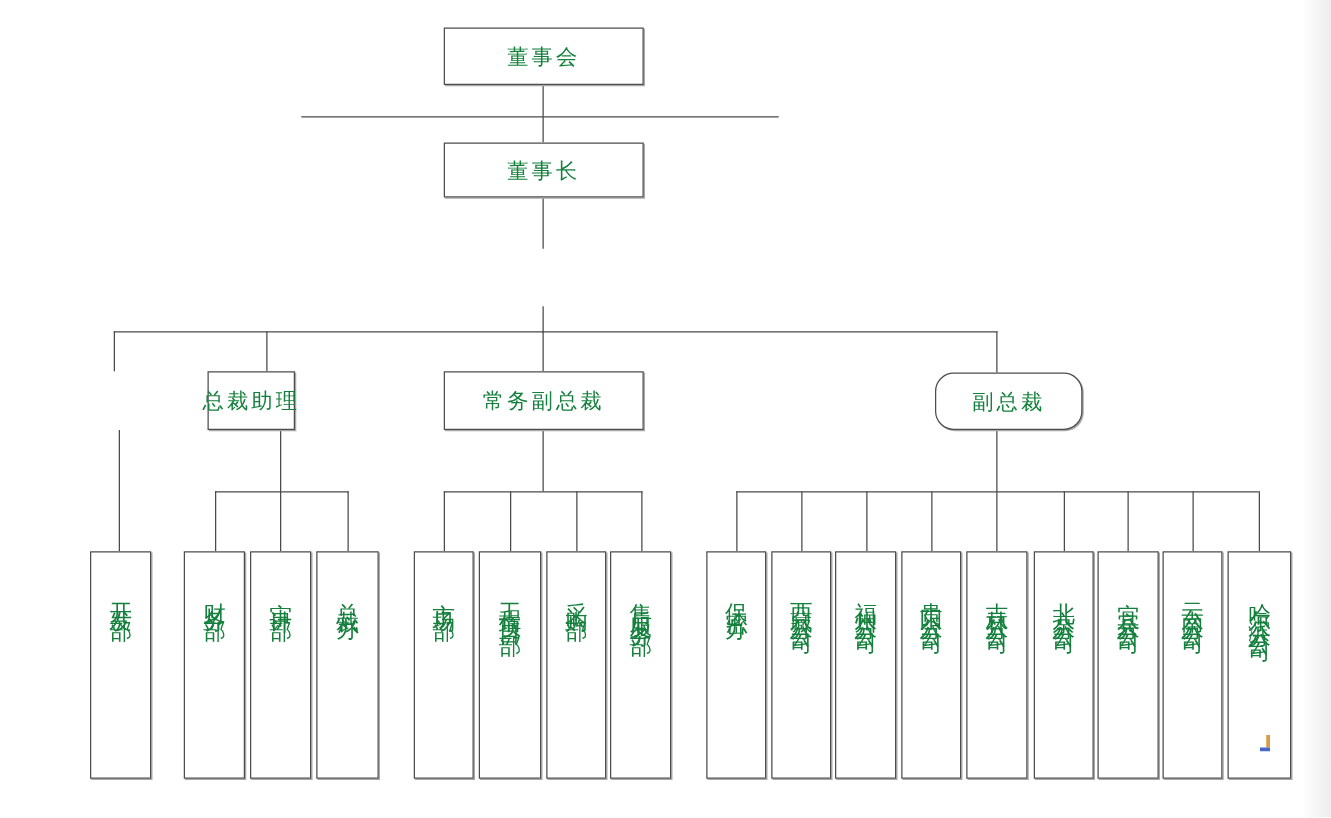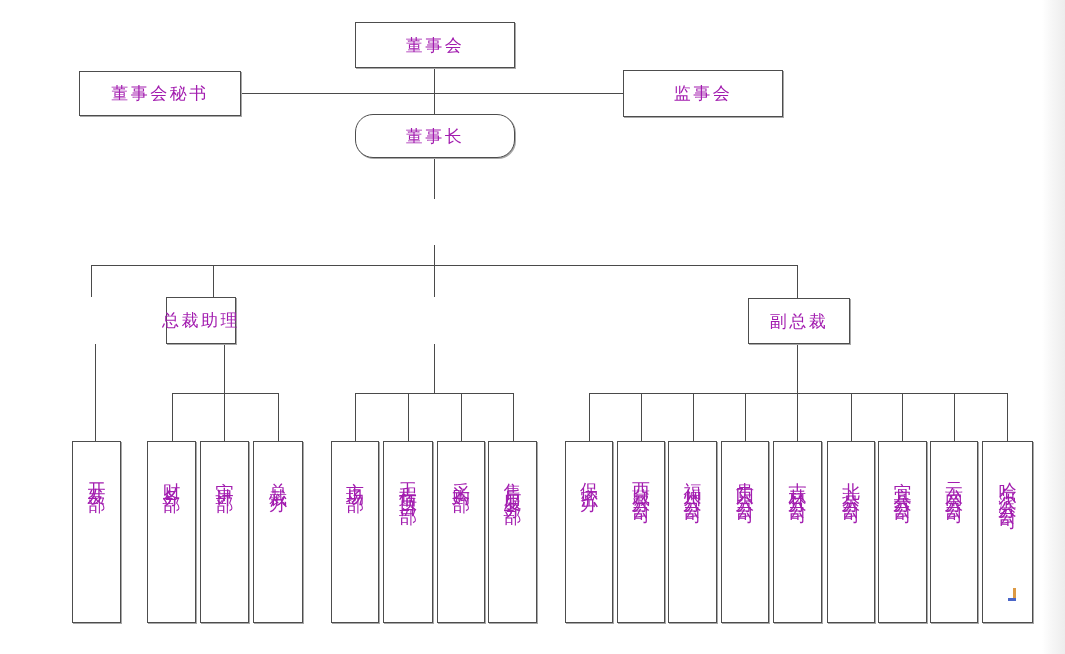--- a/index.html
+++ b/index.html
@@ -13,21 +13,21 @@
   .page-edge{
     position:absolute;top:0;right:0;width:23px;height:654px;
     background:linear-gradient(to right,#ffffff 0%,#f6f6f6 45%,#ededed 100%);
   }
   .node{
     position:absolute;
     box-sizing:border-box;
     background:#ffffff;
     border:1px solid #4d4d4d;
     box-shadow:1px 1px 0 #a8a8a8;
-    color:#a21caf;
+    color:#15803d;
     display:flex;
     align-items:center;
     justify-content:center;
   }
   .node.h{
     font-size:17px;
     letter-spacing:2.5px;
     white-space:nowrap;
   }
   .node.v{
@@ -83,26 +83,25 @@
   <div class="line" style="left:589px;top:393px;width:1px;height:48px;"></div>
   <div class="line" style="left:641px;top:393px;width:1px;height:48px;"></div>
   <div class="line" style="left:693px;top:393px;width:1px;height:48px;"></div>
   <div class="line" style="left:745px;top:393px;width:1px;height:48px;"></div>
   <div class="line" style="left:851px;top:393px;width:1px;height:48px;"></div>
   <div class="line" style="left:902px;top:393px;width:1px;height:48px;"></div>
   <div class="line" style="left:954px;top:393px;width:1px;height:48px;"></div>
   <div class="line" style="left:1007px;top:393px;width:1px;height:48px;"></div>
 
   <div class="node h" style="left:355px;top:22px;width:160px;height:46px;">董事会</div>
-  <div class="node h" style="left:79px;top:71px;width:162px;height:45px;">董事会秘书</div>
-  <div class="node h" style="left:623px;top:70px;width:160px;height:47px;">监事会</div>
-  <div class="node h" style="left:355px;top:114px;width:160px;height:44px;border-radius:18px;">董事长</div>
+  <div class="node h" style="left:355px;top:114px;width:160px;height:44px;">董事长</div>
 
   <div class="node h" style="left:166px;top:297px;width:70px;height:47px;">总裁助理</div>
-  <div class="node h" style="left:748px;top:298px;width:102px;height:46px;">副总裁</div>
+  <div class="node h" style="left:355px;top:297px;width:160px;height:47px;">常务副总裁</div>
+  <div class="node h" style="left:748px;top:298px;width:118px;height:46px;border-radius:15px;">副总裁</div>
 
   <div class="node v" style="left:72px;top:441px;width:49px;height:182px;">开发部</div>
 
   <div class="node v" style="left:147px;top:441px;width:49px;height:182px;">财务部</div>
   <div class="node v" style="left:200px;top:441px;width:49px;height:182px;">审计部</div>
   <div class="node v" style="left:253px;top:441px;width:50px;height:182px;">总裁办</div>
 
   <div class="node v" style="left:331px;top:441px;width:48px;height:182px;">市场部</div>
   <div class="node v" style="left:383px;top:441px;width:50px;height:182px;">工程项目部</div>
   <div class="node v" style="left:437px;top:441px;width:48px;height:182px;">采购部</div>

